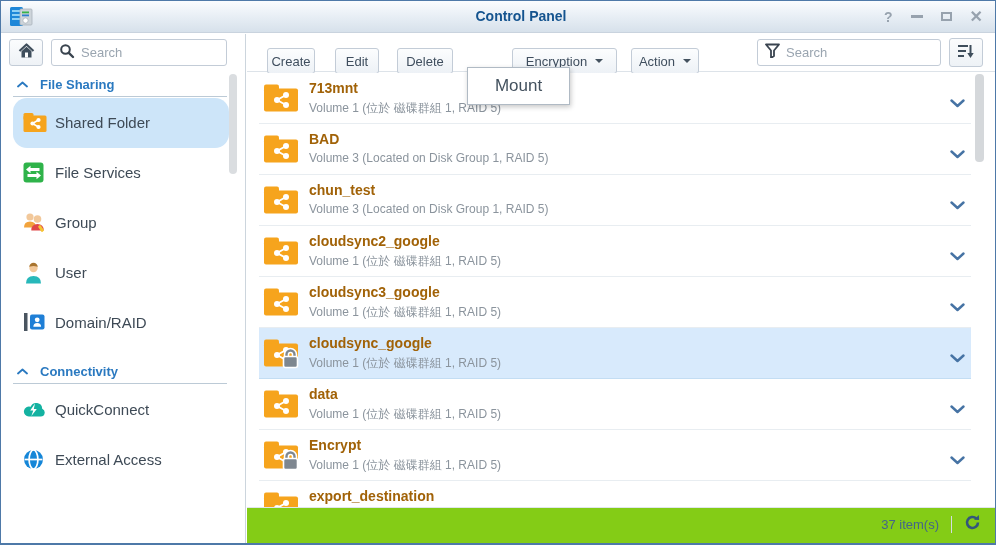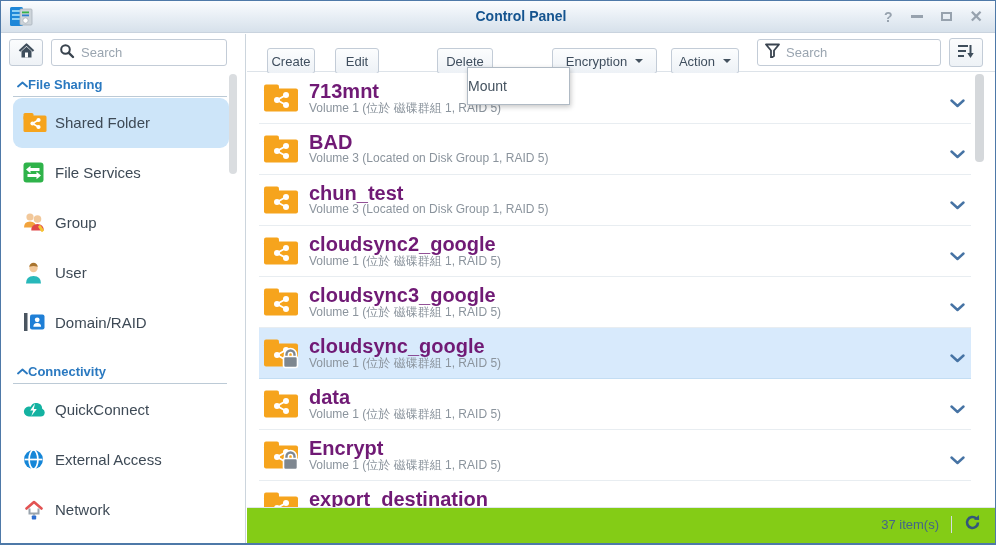--- a/index.html
+++ b/index.html
@@ -26,70 +26,70 @@
               border:1px solid #c3ccd7; border-radius:3px;
               background:linear-gradient(#fbfcfd,#eef2f6);
               display:flex; align-items:center; justify-content:center; cursor:pointer; }
   .side-search { position:absolute; left:50px; top:5px; width:176px; height:27px;
                  border:1px solid #c3ccd7; border-radius:3px; background:#fff;
                  display:flex; align-items:center; gap:6px; padding:0 7px; }
   .side-search input, .tb-search input { border:0; outline:0; flex:1; min-width:0;
                  font-size:13px; color:#333; font-family:"Liberation Sans",sans-serif; background:transparent; }
   input::placeholder { color:#9aa5b0; }
   #sidebar-sections { position:absolute; top:37px; left:0; right:0; }
-  .section-header { height:22px; padding:4px 0 0 16px; display:flex; align-items:center; cursor:pointer; }
+  .section-header { height:22px; padding:4px 0 0 16px; display:flex; align-items:center; gap:12px; cursor:pointer; }
   .section-header + .section-header, .side-item + .section-header { margin-top:10px; }
   .sec-label { color:#2a79c0; font-size:13px; font-weight:bold; }
   .section-divider { margin:3px 18px 1px 12px; border-bottom:1px solid #bccad6; }
-  .side-item { position:relative; height:50px; margin:0 16px 0 12px; border-radius:9px; cursor:pointer; }
+  .side-item { position:relative; height:50px; margin:0 16px 0 12px; border-radius:14px; cursor:pointer; }
   .side-item.sel { background:#cde5f9; }
   .side-icon { position:absolute; left:10px; top:14px; width:24px; height:22px; }
   .side-label { position:absolute; left:42px; top:0; line-height:50px; font-size:15px; color:#3e4a56; white-space:nowrap; }
   .side-thumb { position:absolute; right:8px; top:40px; width:8px; height:100px; background:#dadde0; border-radius:4px; }
 
   
   .main { position:absolute; left:246px; top:33px; right:0; bottom:0; background:#fff; }
   .toolbar { position:absolute; top:0; left:0; right:0; height:38px; border-bottom:1px solid #dde3e9; background:#fff; }
   .tb-buttons { position:absolute; left:20px; top:14px; display:flex; }
   .btn { height:26px; border:1px solid #c3ccd7; border-radius:3px;
          background:linear-gradient(#fcfdfe,#edf1f6); color:#3f4e5e; font-size:13px;
          display:flex; align-items:center; justify-content:center; cursor:pointer; white-space:nowrap; }
   .btn:nth-child(1){ width:48px; margin-right:20px; }
   .btn:nth-child(2){ width:44px; margin-right:18px; }
-  .btn:nth-child(3){ width:56px; margin-right:13px;margin-left:40px; }
+  .btn:nth-child(3){ width:56px; margin-right:13px; }
   .btn:nth-child(4){ width:105px; margin-right:14px;margin-left:46px; }
   .btn:nth-child(5){ width:68px; }
   .caret { width:0; height:0; border:4px solid transparent; border-top-color:#44525f;
            margin-left:8px; margin-top:4px; }
   .tb-search { position:absolute; right:54px; top:5px; width:184px; height:27px;
                border:1px solid #c3ccd7; border-radius:3px; background:#fff;
                display:flex; align-items:center; gap:6px; padding:0 7px; }
   .sort-btn { position:absolute; right:12px; top:4px; width:34px; height:29px;
               border:1px solid #c3ccd7; border-radius:3px;
               background:linear-gradient(#fbfcfd,#eef2f6);
               display:flex; align-items:center; justify-content:center; cursor:pointer; }
 
   .list { position:absolute; top:39px; left:12px; right:24px; bottom:36px; overflow:hidden; }
   .row { position:relative; height:51px; border-bottom:1px solid #e8edf1; cursor:pointer; background:#fff; }
   .row.sel { background:#d8eafc; border-bottom-color:#c3ddf3; }
   .row-icon { position:absolute; left:4px; top:10px; width:36px; height:31px; }
-  .row-name { position:absolute; left:50px; top:7px; font-size:20px; font-weight:bold; color:#701a75; }
+  .row-name { position:absolute; left:50px; top:7px; font-size:14px; font-weight:bold; color:#a16207; }
   .row-info { position:absolute; left:50px; top:27px; font-size:12px; color:#8b949d; }
   .row-chevron { position:absolute; right:6px; top:21px; }
   .list-thumb { position:absolute; right:11px; top:40px; width:9px; height:88px; background:#d5d8db; border-radius:4px; }
 
   .footer { position:absolute; left:0; right:0; bottom:0; height:36px; background:#84cc16; border-top:1px solid #e0e6eb; }
   .footer-inner { position:absolute; right:14px; top:3px; height:26px; display:flex; align-items:center; gap:12px; }
   .footer-count { font-size:13px; color:#44658a; }
   .footer-sep { width:1px; height:17px; background:#d5dbe1; }
   .refresh { display:flex; align-items:center; cursor:pointer; }
 
   .dropdown { position:absolute; left:220px; top:33px; width:103px; background:#fff;
               border:1px solid #b0bac4; box-shadow:1px 2px 5px rgba(0,0,0,0.22); z-index:5; }
-  .dd-item { height:36px; line-height:36px; font-size:14px; color:#44525f; cursor:pointer; }
+  .dd-item { height:36px; line-height:36px; text-align:center; font-size:17px; color:#44525f; cursor:pointer; }
 </style>
 </head>
 <body>
 
 <div class="window">
 
   <div class="titlebar">
     <span class="app-icon">
       <svg width="26" height="24" viewBox="0 0 26 24">
         <rect x="1" y="2" width="13" height="19" rx="1.5" fill="#1e87d8"></rect>
@@ -219,29 +219,20 @@
           <span class="side-label">QuickConnect</span>
         </div>
         <div class="side-item">
           <span class="side-icon"><svg width="21" height="21" viewBox="0 0 21 21">
               <circle cx="10.5" cy="10.5" r="9.5" fill="#1586d8"></circle>
               <ellipse cx="10.5" cy="10.5" rx="4.4" ry="9.5" fill="none" stroke="#fff" stroke-width="1.7"></ellipse>
               <path d="M1.5 10.5 h18" stroke="#fff" stroke-width="1.7"></path>
             </svg></span>
           <span class="side-label">External Access</span>
         </div>
-        <div class="side-item">
-          <span class="side-icon"><svg width="22" height="21" viewBox="0 0 22 21">
-              <path d="M3.5 9.5 L11 3 L18.5 9.5" fill="none" stroke="#e25353" stroke-width="2.6" stroke-linecap="round" stroke-linejoin="round"></path>
-              <path d="M6.5 9.5 V14.5 H15.5 V9.5" fill="none" stroke="#9aa4ad" stroke-width="2"></path>
-              <path d="M11 14.5 v2" stroke="#9aa4ad" stroke-width="1.6"></path>
-              <rect x="8.8" y="16.5" width="4.4" height="4" rx="0.8" fill="#2f6fd0"></rect>
-            </svg></span>
-          <span class="side-label">Network</span>
-        </div>
       </div>
     <div class="side-thumb"></div>
   </aside>
 
   <main class="main">
     <div class="toolbar">
       <div class="tb-buttons" id="tb-buttons">
           <div class="btn">
             <span>Create</span>
           </div>

